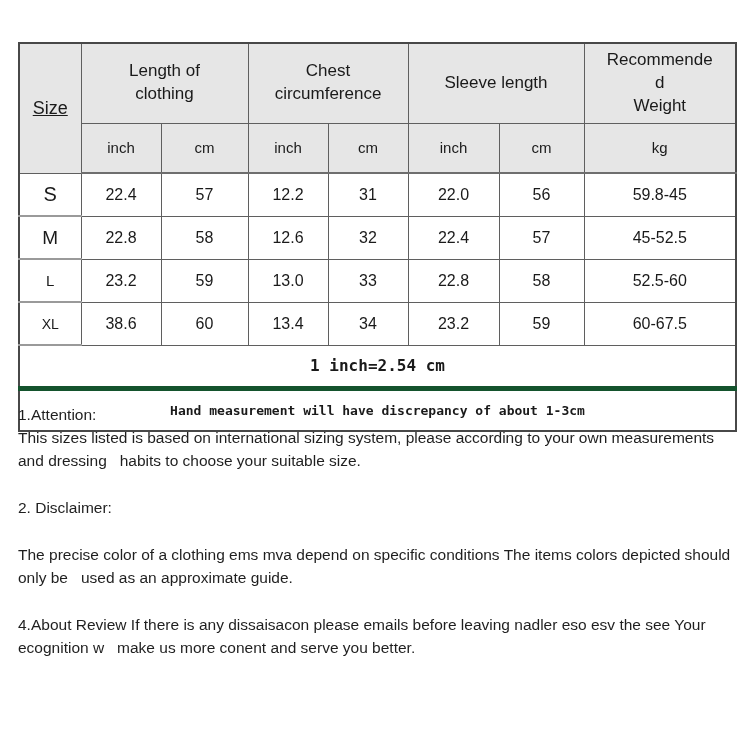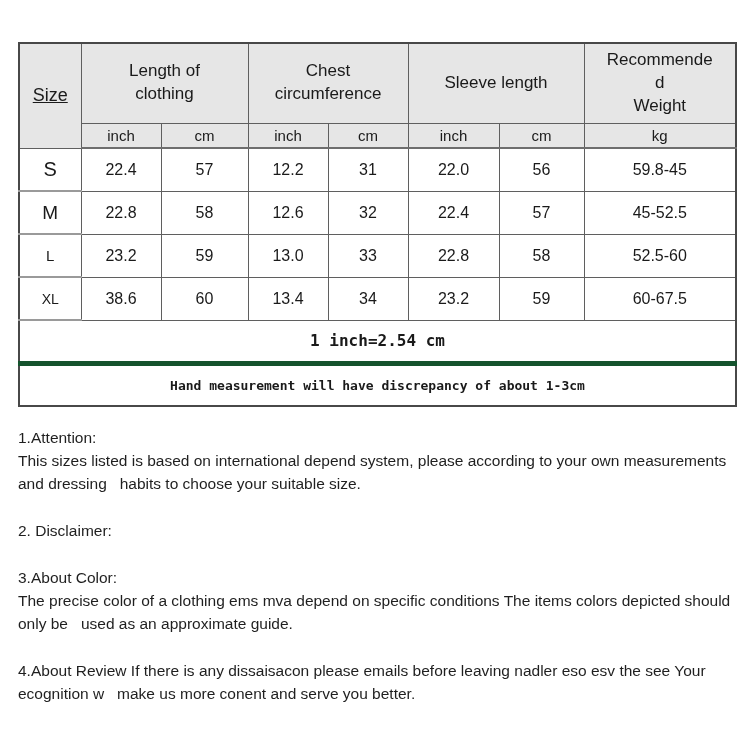--- a/index.html
+++ b/index.html
@@ -24,21 +24,21 @@
     border: 2px solid #484848;
   }
   table.size-chart th, table.size-chart td {
     border: 1px solid #5f5f5f;
     text-align: center;
     vertical-align: middle;
     font-weight: normal;
     color: #1a1a1a;
   }
   tr.group-row th { height: 80px; background: #e6e6e6; }
-  tr.sub-row th   { height: 25px; background: #e6e6e6; font-size: 15px; border-bottom: 2px solid #6e6e6e; }
+  tr.sub-row th   { height: 50px; background: #e6e6e6; font-size: 15px; border-bottom: 2px solid #6e6e6e; }
   th.size-head {
     background: #e6e6e6;
     font-weight: bold;
     font-size: 18px;
     text-decoration: underline;
   }
   th.group-head {
     font-weight: bold;
     font-size: 17px;
     line-height: 1.35;
@@ -69,21 +69,21 @@
   .notes {
     position: absolute;
     left: 18px;
     top: 403px;
     width: 716px;
     font-size: 15.5px;
     line-height: 23px;
     color: #1f1f1f;
   }
   .note-section { margin-bottom: 24px; }
-  .note-title { white-space: pre-wrap; margin-top: 23px; }
+  .note-title { white-space: pre-wrap; }
   .note-body { white-space: pre-wrap; }
 </style>
 </head>
 <body>
 
 <div class="page">
 
   <table class="size-chart">
     <colgroup>
       <col style="width:62px">
@@ -163,27 +163,26 @@
       </tr>
       <tr class="note-row-2">
         <td colspan="8">Hand measurement will have discrepancy of about 1-3cm</td>
       </tr>
     </tbody>
   </table>
 
   <div class="notes">
     <div class="note-section">
       <div class="note-title">1.Attention:</div>
-      <div class="note-body">This sizes listed is based on international depend system, please according to your own measurements and dressing   habits to choose your suitable size.</div>
+      <div class="note-body">This sizes listed is based on international sizing system, please according to your own measurements and dressing   habits to choose your suitable size.</div>
     </div>
     <div class="note-section">
       <div class="note-title">2. Disclaimer:</div>
     </div>
     <div class="note-section">
-      <div class="note-title">3.About Color:</div>
       <div class="note-body">The precise color of a clothing ems mva depend on specific conditions The items colors depicted should only be   used as an approximate guide.</div>
     </div>
     <div class="note-section">
       <div class="note-body">4.About Review If there is any dissaisacon please emails before leaving nadler eso esv the see Your ecognition w   make us more conent and serve you better.</div>
     </div>
   </div>
 
 </div>
 
 </body></html>

